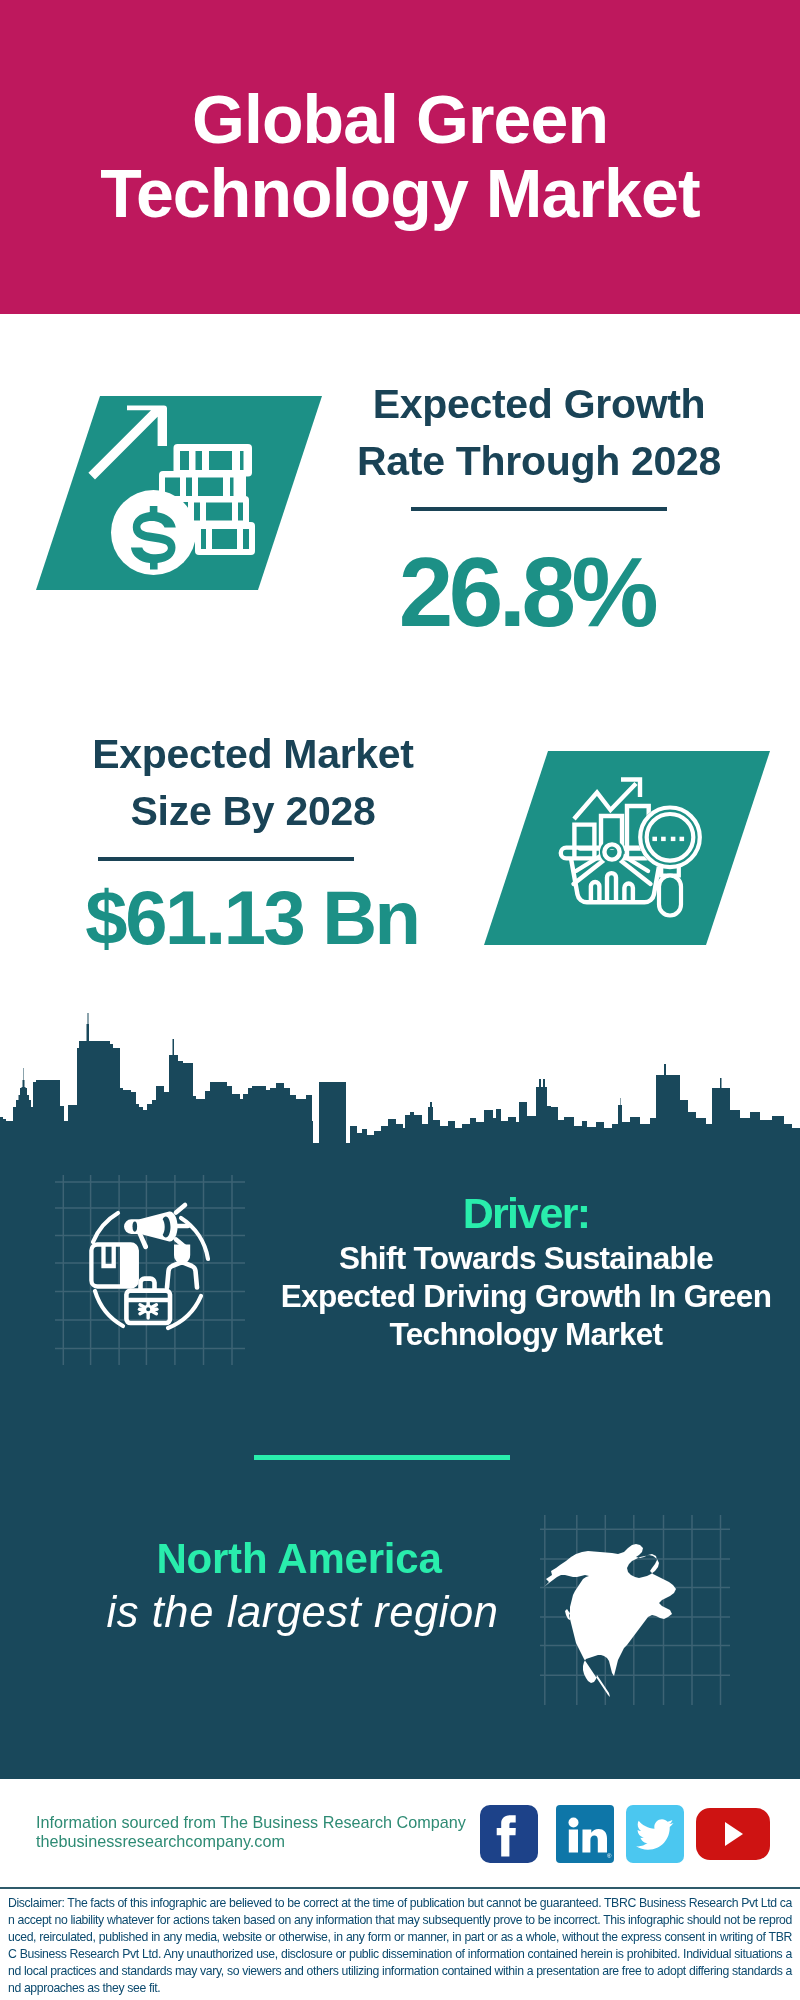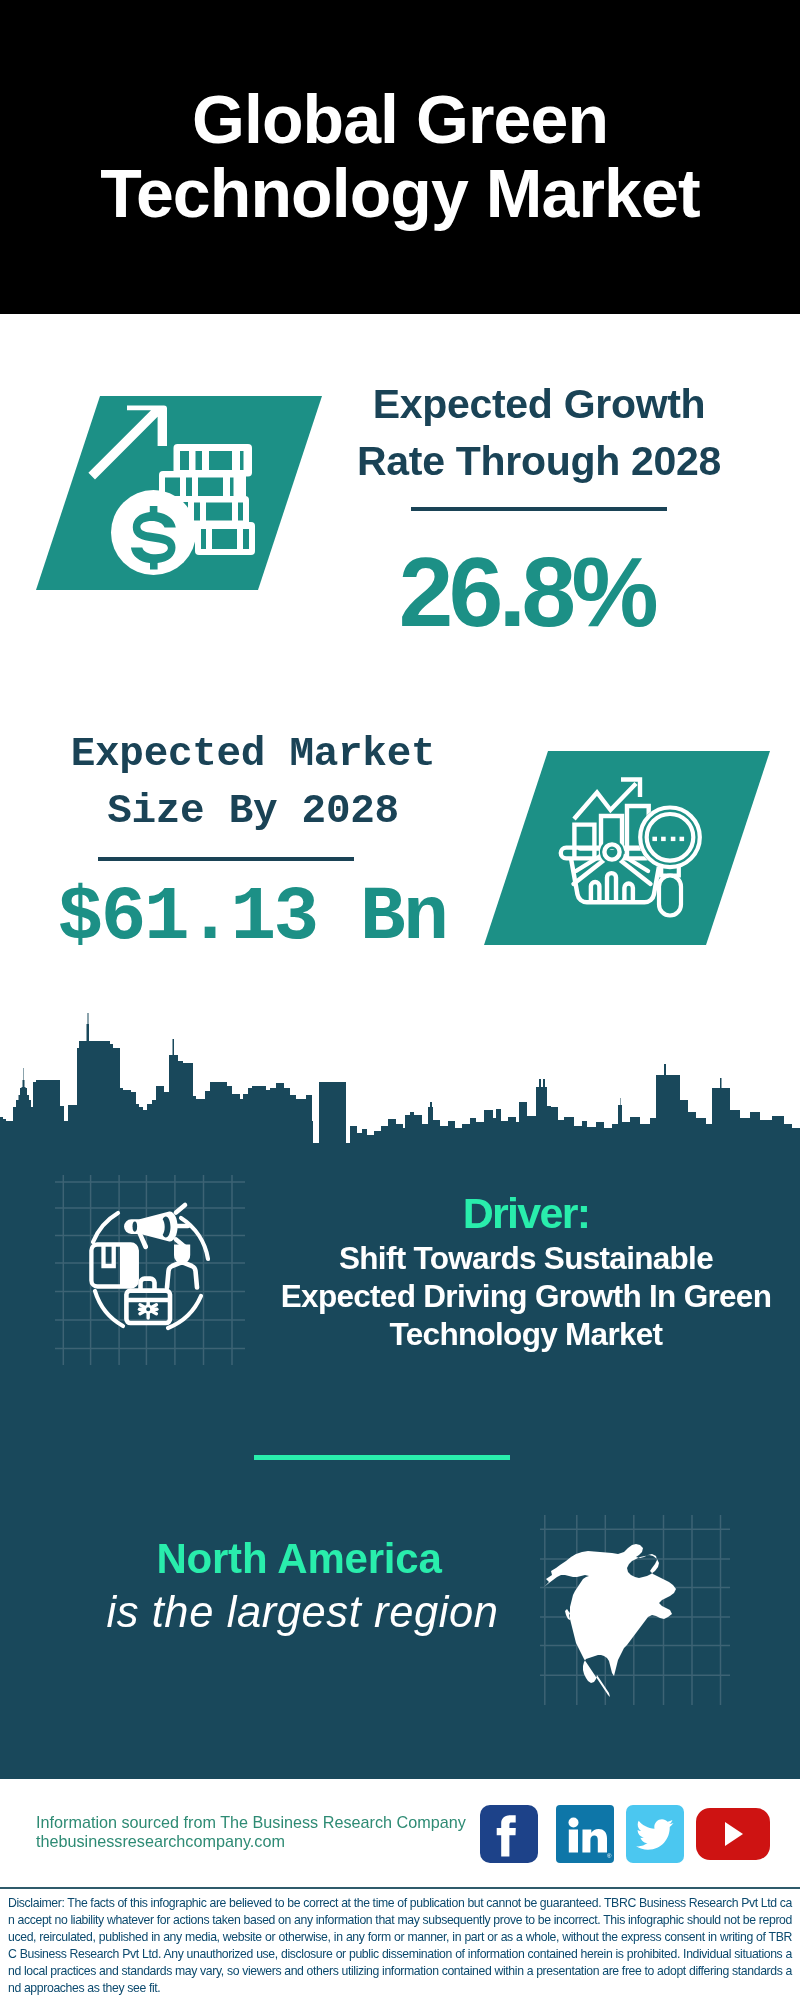--- a/index.html
+++ b/index.html
@@ -3,21 +3,21 @@
 <meta charset="utf-8">
 <title>Global Green Technology Market</title>
 <style>
   html,body{margin:0;padding:0;}
   body{width:800px;height:2000px;background:#ffffff;
        font-family:"Liberation Sans",sans-serif;overflow:hidden;
        -webkit-font-smoothing:antialiased;}
   .page{position:relative;width:800px;height:2000px;background:#ffffff;overflow:hidden;}
 
   
-  .header{position:absolute;left:0;top:0;width:800px;height:314px;background:#000000;}
+  .header{position:absolute;left:0;top:0;width:800px;height:314px;background:#be185d;}
   .header-title{position:absolute;left:0;top:82px;width:800px;text-align:center;
      color:#ffffff;font-size:68px;font-weight:bold;line-height:74px;letter-spacing:-0.9px;}
 
   
   .stat-block{position:absolute;}
   .stat-title{color:#1A4356;font-weight:bold;font-size:41px;line-height:57px;text-align:center;letter-spacing:-0.3px;}
   .stat-rule{height:4px;background:#1A4356;margin:0 auto;}
   .stat-value{color:#1C9086;font-weight:bold;font-size:98px;line-height:98px;text-align:center;letter-spacing:-4.5px;}
 
   .tile{position:absolute;}
@@ -93,21 +93,21 @@
 
   <div class="stat-block" style="left:339px;top:376px;width:400px;">
     <div class="stat-title">
       <div>Expected Growth</div>
       <div>Rate Through 2028</div>
     </div>
     <div class="stat-rule" style="width:256px;margin-top:17px;"></div>
     <div class="stat-value" style="margin-top:32px;margin-left:-25px;">26.8%</div>
   </div>
 
-  <div class="stat-block" style="left:53px;top:726px;width:400px;font-family:Liberation Mono, monospace;">
+  <div class="stat-block" style="left:53px;top:726px;width:400px;">
     <div class="stat-title">
       <div>Expected Market</div>
       <div>Size By 2028</div>
     </div>
     <div class="stat-rule" style="width:256px;margin-top:17px;position:relative;left:-27px;"></div>
     <div class="stat-value" style="margin-top:19px;margin-left:-2px;font-size:76px;line-height:76px;letter-spacing:-2.4px;">$61.13 Bn</div>
   </div>
 
   <div class="navy" style="top:1180px;height:599px;"></div>
   <svg class="sky" style="top:1000px;height:190px;" width="800" height="190" viewBox="0 0 800 190">

